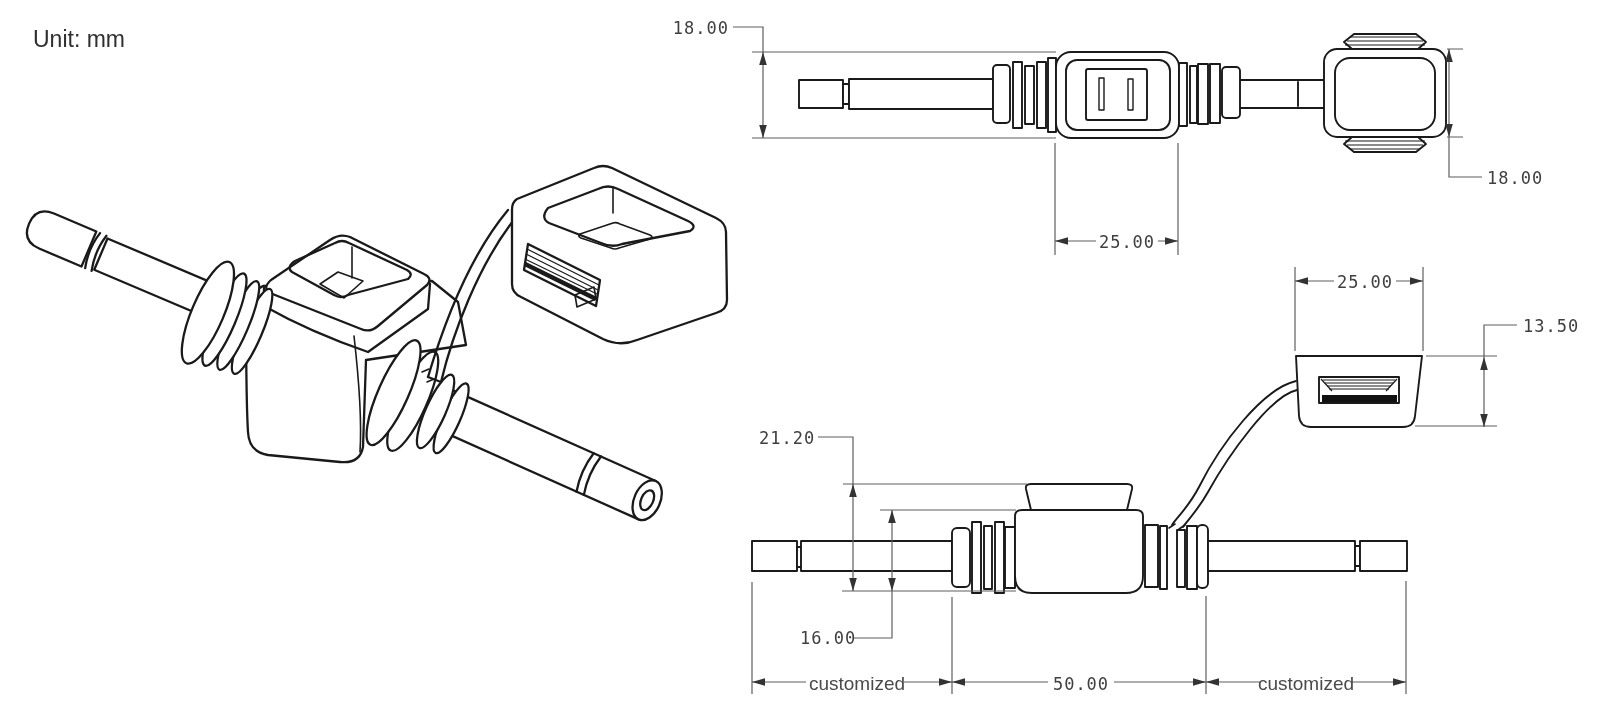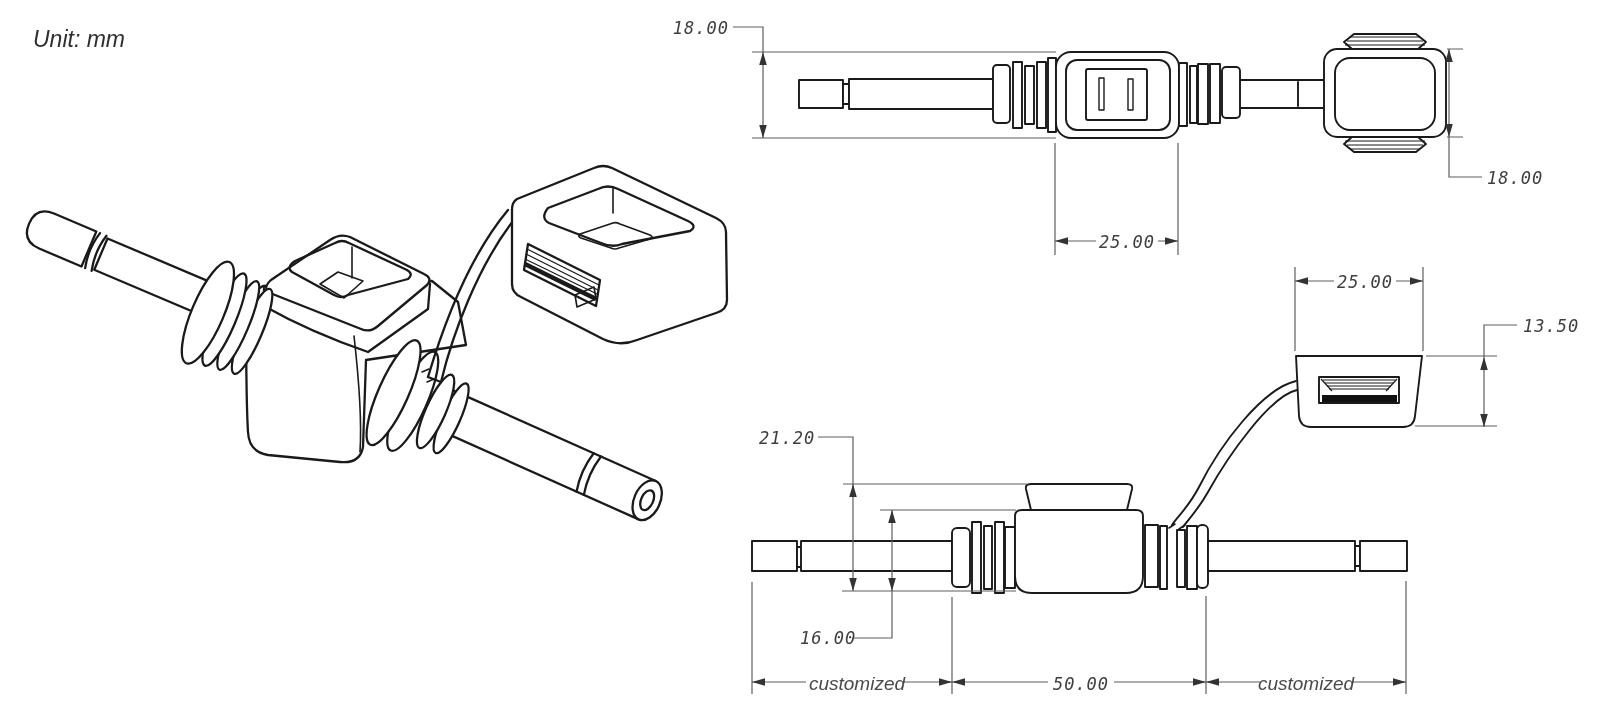--- a/index.html
+++ b/index.html
@@ -1,17 +1,17 @@
 <!DOCTYPE html>
 <html><head>
 <meta charset="utf-8">
 <style>
   html,body{margin:0;padding:0;background:#ffffff;}
   .canvas{position:relative;width:1600px;height:719px;background:#ffffff;overflow:hidden;
-          font-family:"Liberation Sans", sans-serif;font-style:italic;}
+          font-family:"Liberation Sans", sans-serif;}
   svg{position:absolute;left:0;top:0;}
   .part{stroke:#1a1a1a;stroke-width:1.9;fill:#ffffff;stroke-linejoin:round;stroke-linecap:round;}
   .partline{stroke:#1a1a1a;stroke-width:1.9;fill:none;stroke-linejoin:round;stroke-linecap:round;}
   .iso{stroke:#1a1a1a;stroke-width:2.3;fill:#ffffff;stroke-linejoin:round;stroke-linecap:round;}
   .isoline{stroke:#1a1a1a;stroke-width:2.3;fill:none;stroke-linejoin:round;stroke-linecap:round;}
   .isothin{stroke:#1a1a1a;stroke-width:1.6;fill:none;stroke-linejoin:round;stroke-linecap:round;}
   .dim{stroke:#5f5f5f;stroke-width:1.2;fill:none;}
   .arrow{fill:#333333;stroke:none;}
   .dimtext{font-family:"DejaVu Sans Mono", monospace;font-size:17px;fill:#3f3f3f;letter-spacing:1px;}
   .softtext{font-family:"Liberation Sans", sans-serif;font-size:19px;fill:#4a4a4a;}

